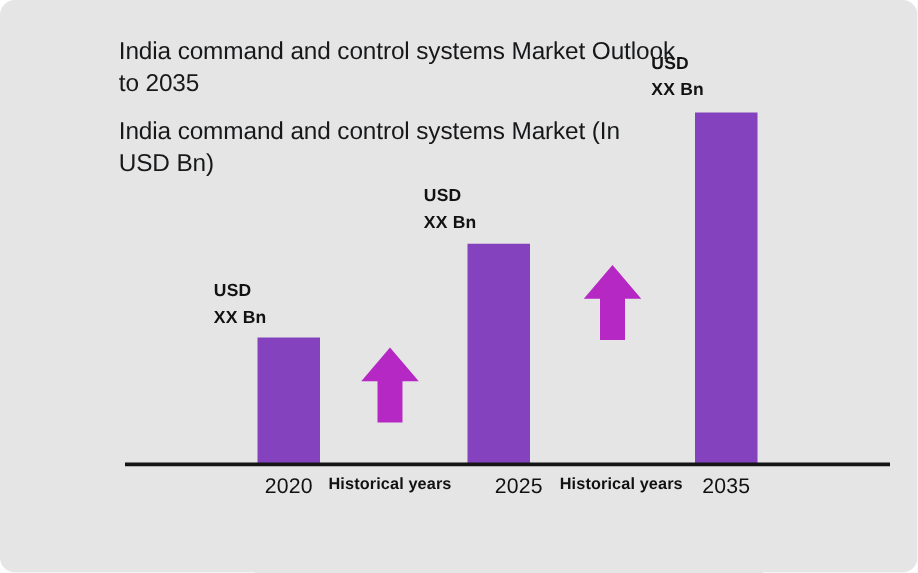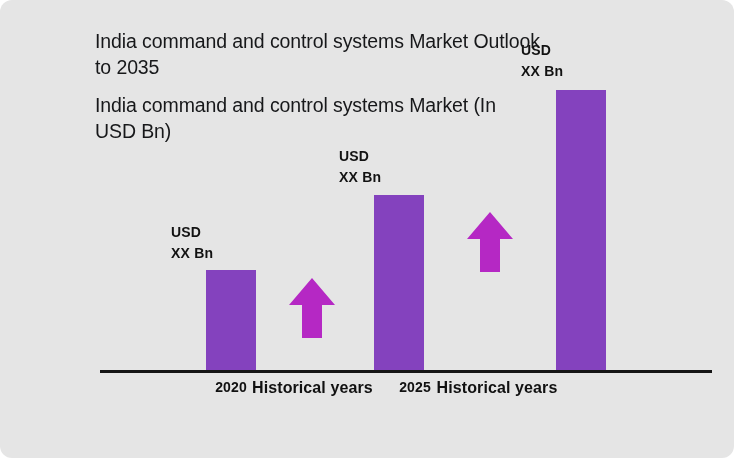--- a/index.html
+++ b/index.html
@@ -75,30 +75,30 @@
     display: block;
   }
 
   .arrow {
     position: absolute;
   }
 
   .tick-label {
     position: absolute;
     top: 379px;
-    font-size: 14px;
-    font-weight: 700;
+    font-size: 17px;
+    font-weight: 400;
     color: #111111;
     text-align: center;
     letter-spacing: 0.1px;
     white-space: nowrap;
   }
   .tick-label.period {
     font-weight: 600;
-    font-size: 16px;
+    font-size: 13px;
   }
 
   
   .logo {
     position: absolute;
     left: 0;
     top: 408px;
     width: 734px;
     display: flex;
     align-items: center;
@@ -163,16 +163,17 @@
     <div class="axis-line"></div>
 
     <div class="tick-label" style="left:181px; width:100px;">2020</div>
 
     <div class="tick-label period" style="left:252px; width:120px;">Historical years</div>
 
     <div class="tick-label" style="left:365px; width:100px;">2025</div>
 
     <div class="tick-label period" style="left:432px; width:130px;">Historical years</div>
 
+    <div class="tick-label" style="left:531px; width:100px;">2035</div>
   </div>
 
 
 </div>
 
 </body></html>

